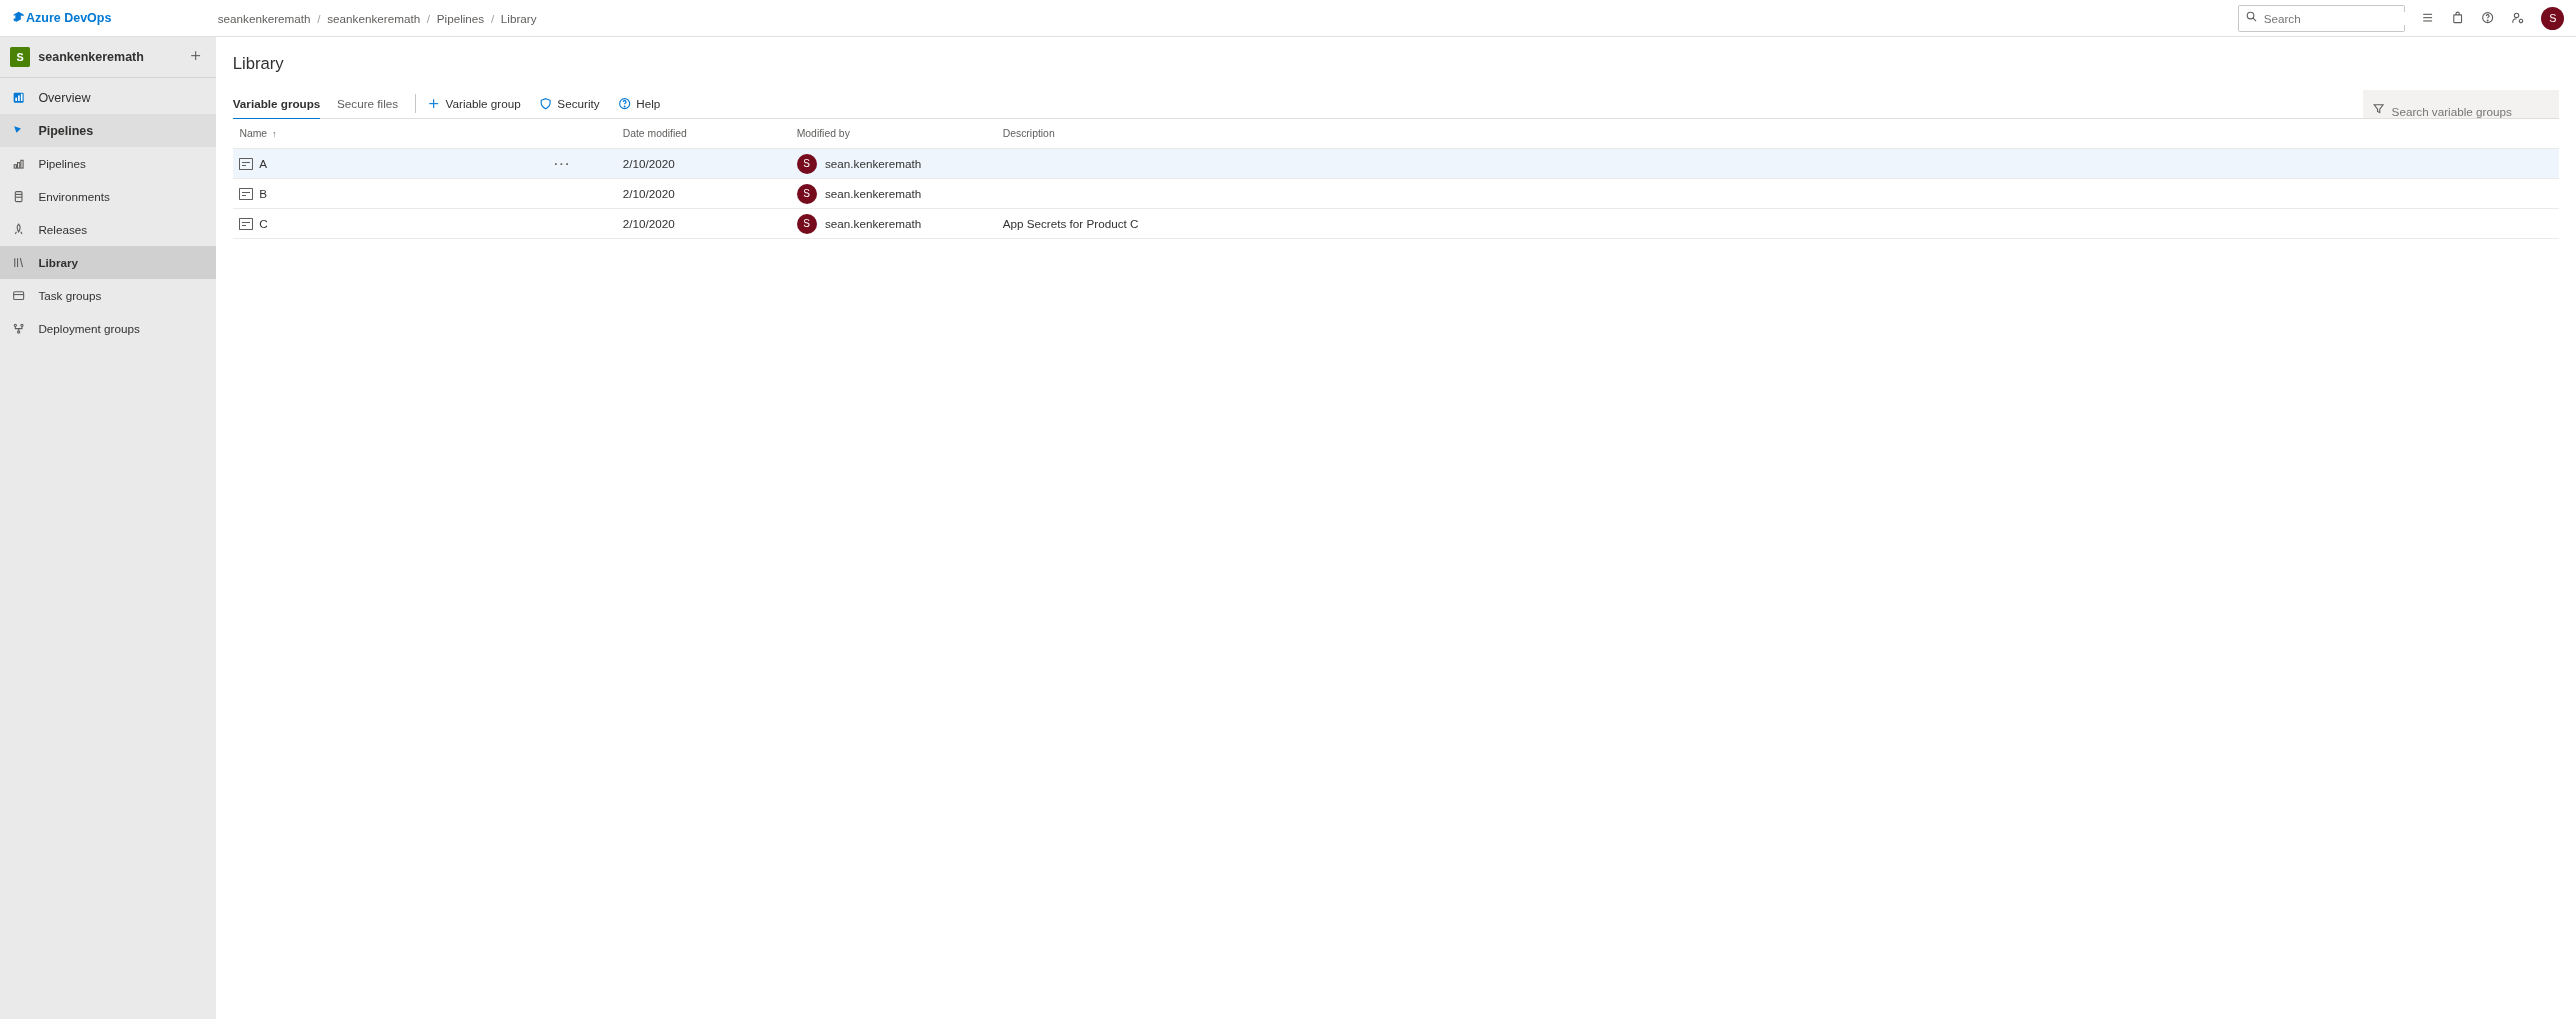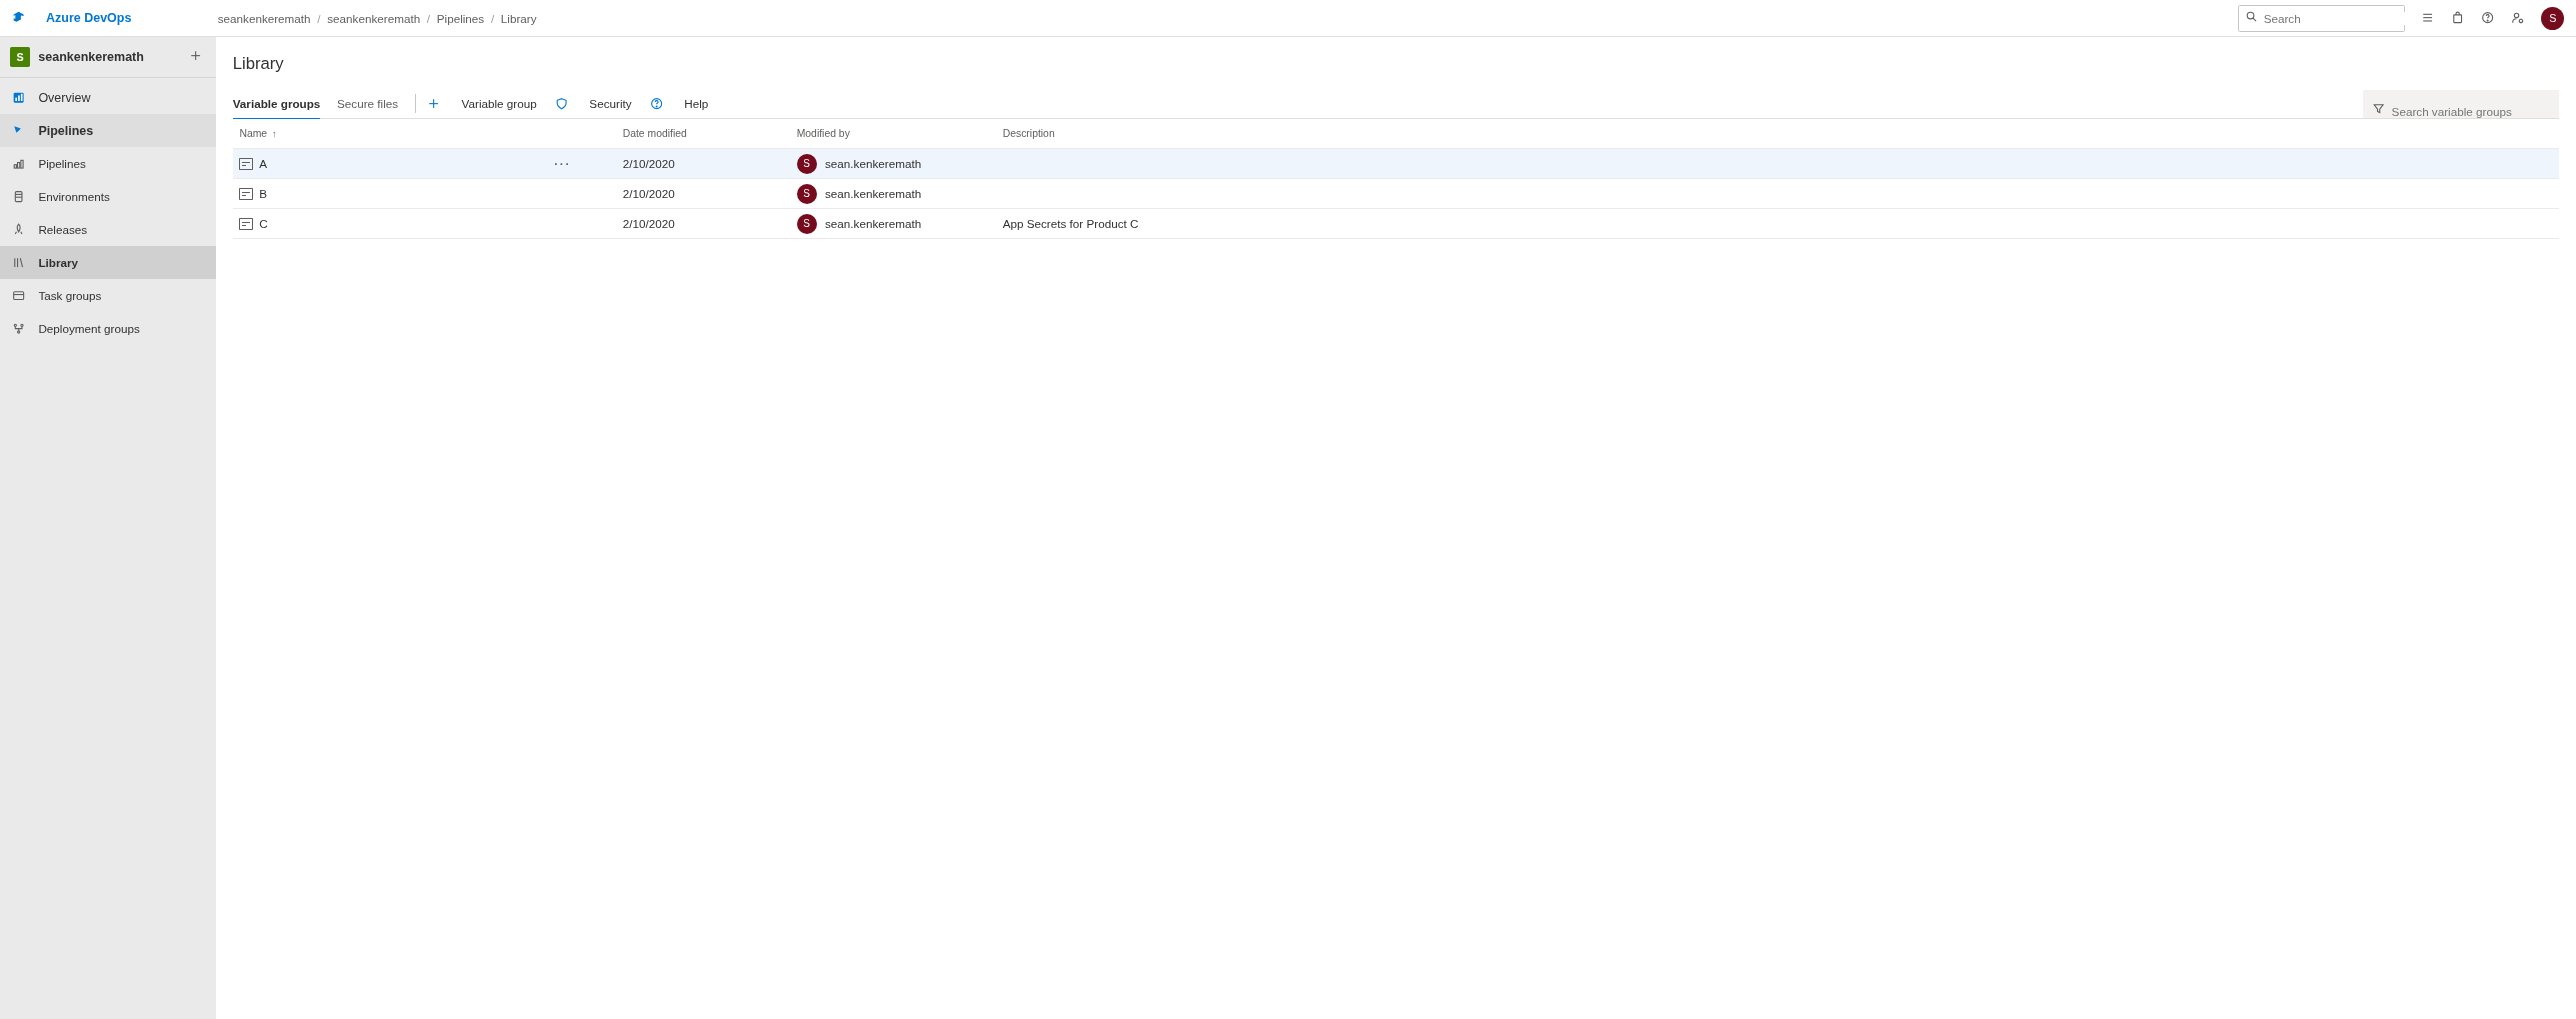--- a/index.html
+++ b/index.html
@@ -1,21 +1,21 @@
 <!DOCTYPE html>
 <html><head>
 <meta charset="utf-8">
 <style>
   * { box-sizing: border-box; margin: 0; padding: 0; }
   html, body { height: 100%; font-family: "Segoe UI", -apple-system, BlinkMacSystemFont, sans-serif; font-size: 11.7px; color: #323130; }
   body { display: flex; flex-direction: column; }
 
   
   .topbar { height: 37px; display: flex; align-items: center; padding: 0 11.7px; border-bottom: 0.8px solid #e1dfdd; }
-  .topbar .logo-block { display: flex; align-items: center; gap: 21px; width: 206px; }
+  .topbar .logo-block { display: flex; align-items: center; gap: 1px; width: 206px; }
   .topbar .logo-text { color: #0078d4; font-weight: 600; font-size: 12.5px; }
   .breadcrumbs { display: flex; align-items: center; gap: 6.7px; flex: 1; color: #605e5c; }
   .breadcrumbs .crumb { cursor: pointer; }
   .breadcrumbs .sep { color: #a19f9d; }
   .search-wrap { display: flex; align-items: center; border: 0.8px solid #c8c6c4; border-radius: 1.7px; height: 27px; width: 167px; padding: 0 6.7px; gap: 5px; color: #605e5c; }
   .search-wrap input { border: none; outline: none; flex: 1; font-size: 11.7px; }
   .topbar-icons { display: flex; align-items: center; gap: 16.7px; margin-left: 16.7px; color: #605e5c; }
   .topbar-icons .icon { cursor: pointer; display: flex; }
   .avatar { width: 23px; height: 23px; border-radius: 50%; background: #750b1c; color: #fff; display: flex; align-items: center; justify-content: center; font-size: 10.8px; font-weight: 400; cursor: pointer; }
 
@@ -40,21 +40,21 @@
   
   .main { flex: 1; display: flex; flex-direction: column; padding: 16.7px 16.7px 0 16.7px; min-width: 0; }
   .page-title { font-size: 16.7px; font-weight: 400; margin-bottom: 15px; }
 
   .tabbar { display: flex; align-items: center; border-bottom: 0.8px solid #e1dfdd; }
   .tabs { display: flex; }
   .tab { padding: 8.3px 0; margin-right: 16.7px; cursor: pointer; color: #605e5c; }
   .tab.active { color: #323130; font-weight: 600; border-bottom: 1.7px solid #0078d4; margin-bottom: -0.8px; }
   .tab-sep { width: 0.8px; height: 18.3px; background: #c8c6c4; margin: 0 11.7px 0 0; }
   .tab-actions { display: flex; align-items: center; gap: 18.3px; flex: 1; }
-  .tab-action { display: flex; align-items: center; gap: 21px; cursor: pointer; color: #323130; }
+  .tab-action { display: flex; align-items: center; gap: 5px; cursor: pointer; color: #323130; }
   .tab-action .icon { color: #0078d4; display: flex; }
   .filter-box { margin-left: auto; display: flex; align-items: flex-end; gap: 6.7px; background: #f3f2f1; height: 28px; padding: 0 8.3px; width: 196px; color: #605e5c; }
   .filter-box input { border: none; outline: none; background: transparent; flex: 1; font-size: 11.7px; }
 
   
   .grid { margin-top: 0; }
   .grid-head, .grid-row { display: flex; align-items: center; height: 30px; border-bottom: 0.8px solid #eaeaea; gap: 16px; }
   .grid-head { color: #605e5c; font-size: 10.4px; }
   .col-name { width: 350px; display: flex; align-items: center; gap: 6.7px; padding-left: 6.7px; }
   .col-date { width: 182px; padding-left: 24px; }

